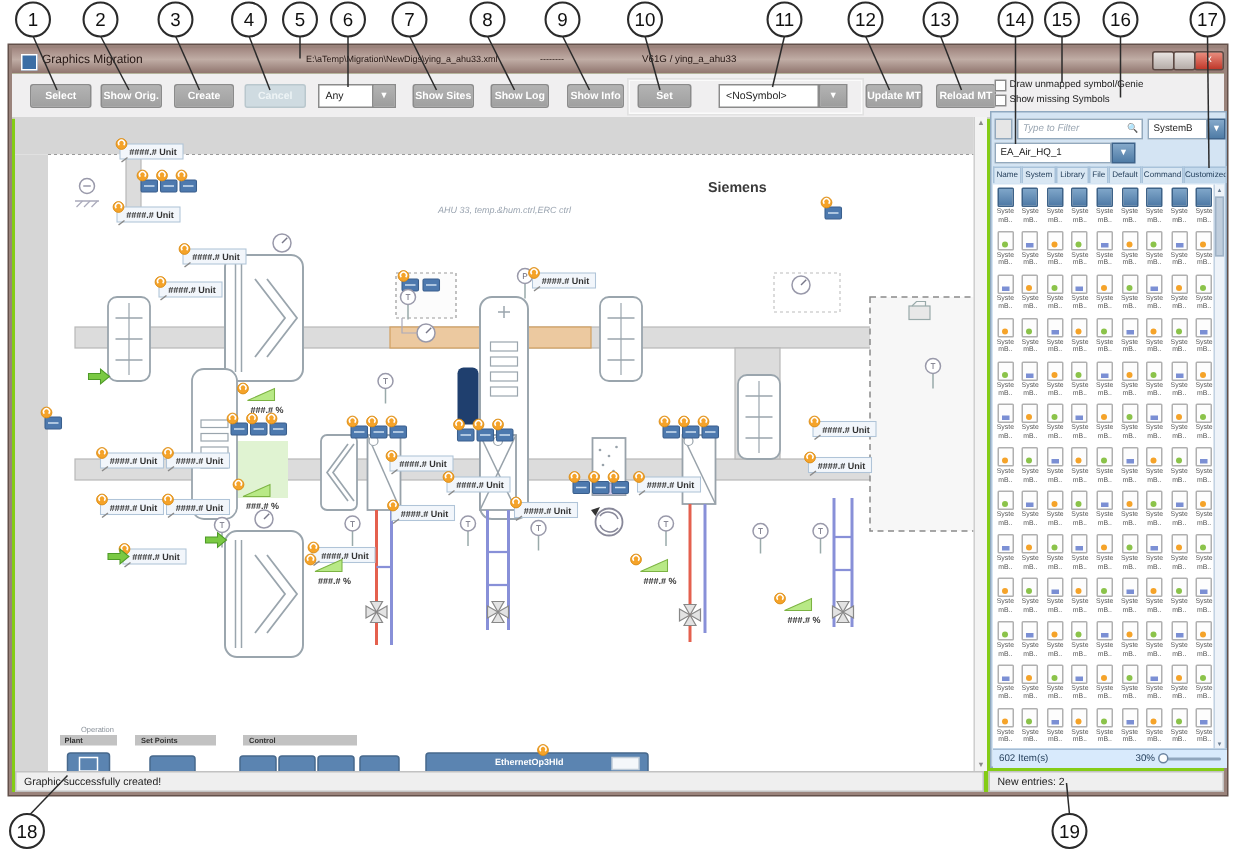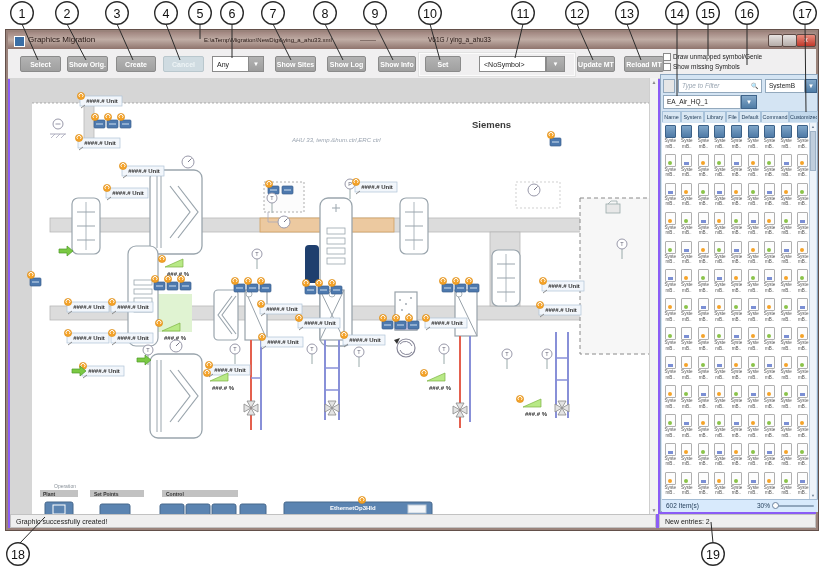--- a/index.html
+++ b/index.html
@@ -1,20 +1,20 @@
 <!DOCTYPE html>
 <html><head>
 <meta charset="utf-8">
 <style>
   html,body{margin:0;padding:0;background:#fff;}
   #page{position:relative;width:822px;height:568px;background:#fff;overflow:hidden;
         font-family:"Liberation Sans",sans-serif;-webkit-font-smoothing:antialiased;}
   
   #win{position:absolute;left:6px;top:30px;width:812px;height:500px;
-       border:2px solid #9a837b;outline:1px solid #63504a;background:#8b5cf6;box-sizing:border-box;}
+       border:2px solid #9a837b;outline:1px solid #63504a;background:#84cc16;box-sizing:border-box;}
   #titlebar{position:absolute;left:0;top:0;width:100%;height:17px;
             background:linear-gradient(#a18680,#c0ada5 45%,#8f746d);border-bottom:1px solid #6f5a53;}
   #titlebar .t{position:absolute;top:3px;font-size:8px;color:#241512;white-space:nowrap;}
   #appicon{position:absolute;left:6px;top:4px;width:9px;height:9px;background:#3b6ea5;border:1px solid #fff;}
   .winbtn{position:absolute;top:2px;height:11px;border:1px solid #5d4a45;border-radius:2px;
           background:linear-gradient(#e8e4e2,#b5aca8);}
   #btn-close{background:linear-gradient(#e98d7e,#c0392b);color:#fff;font-size:7px;line-height:10px;text-align:center;}
   
   #toolbar{position:absolute;left:0;top:17px;width:100%;height:29px;background:#f0eff0;border-bottom:1px solid #d0d0d0;}
   .tbtn{position:absolute;top:7px;height:16px;background:linear-gradient(#b3b3b3,#a0a0a0);

